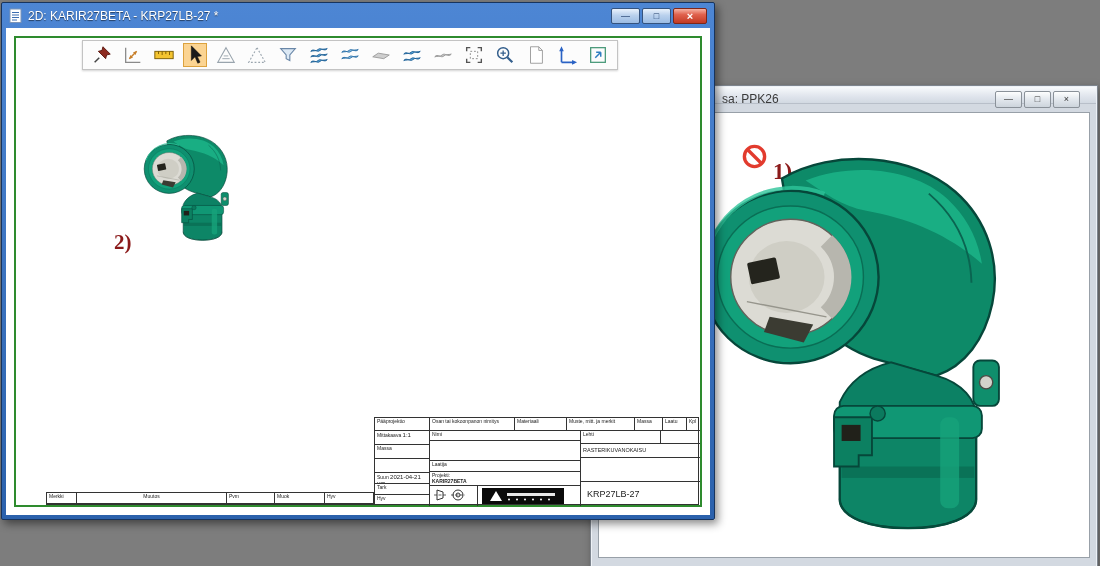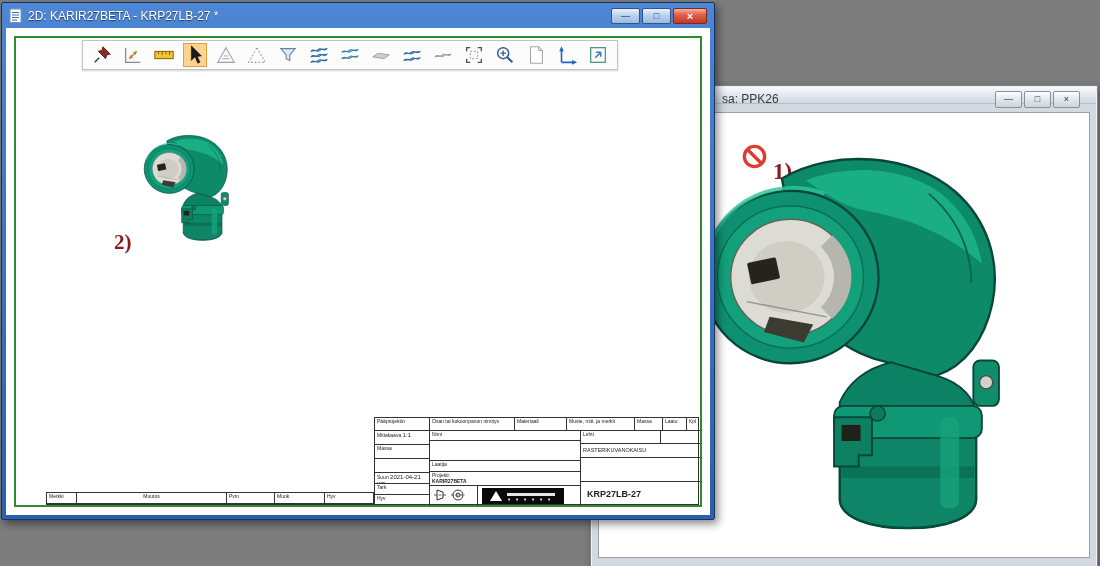--- a/index.html
+++ b/index.html
@@ -42,21 +42,21 @@
 
   .fit-small { position:absolute; left:135px; top:100px; width:92px; height:113px; }
   .label2 { position:absolute; left:108px; top:202px; font-size:21px; }
 
   
   .tblock { position:absolute; left:368px; top:389px; width:325px; height:88px; border:1px solid #333; background:#fff; color:#222; }
   .c { position:absolute; border-right:1px solid #333; border-bottom:1px solid #333; overflow:hidden; padding:1px 2px; font-size:5px; line-height:1.15; }
   .c .val { font-size:6px; }
   .c.nobr { border-right:none; }
   .c.nobb { border-bottom:none; }
-  .docnum { font-size:9px; font-weight:bold; padding-top:7px; padding-left:6px; }
+  .docnum { font-size:9px; font-weight:normal; padding-top:7px; padding-left:6px; }
   .doctitle { font-size:5.5px; padding-top:3px; }
   .logo-box { position:absolute; left:4px; top:2px; width:82px; height:16px; background:#0a0a0a; display:flex; align-items:center; justify-content:center; }
   .rstrip { position:absolute; left:40px; top:464px; width:328px; height:13px; border:1px solid #333; background:#fff; color:#222; }
   .rstrip .c { height:11px; top:0; }
 </style>
 </head>
 <body>
 
 <svg width="0" height="0" style="position:absolute">
   <defs>

